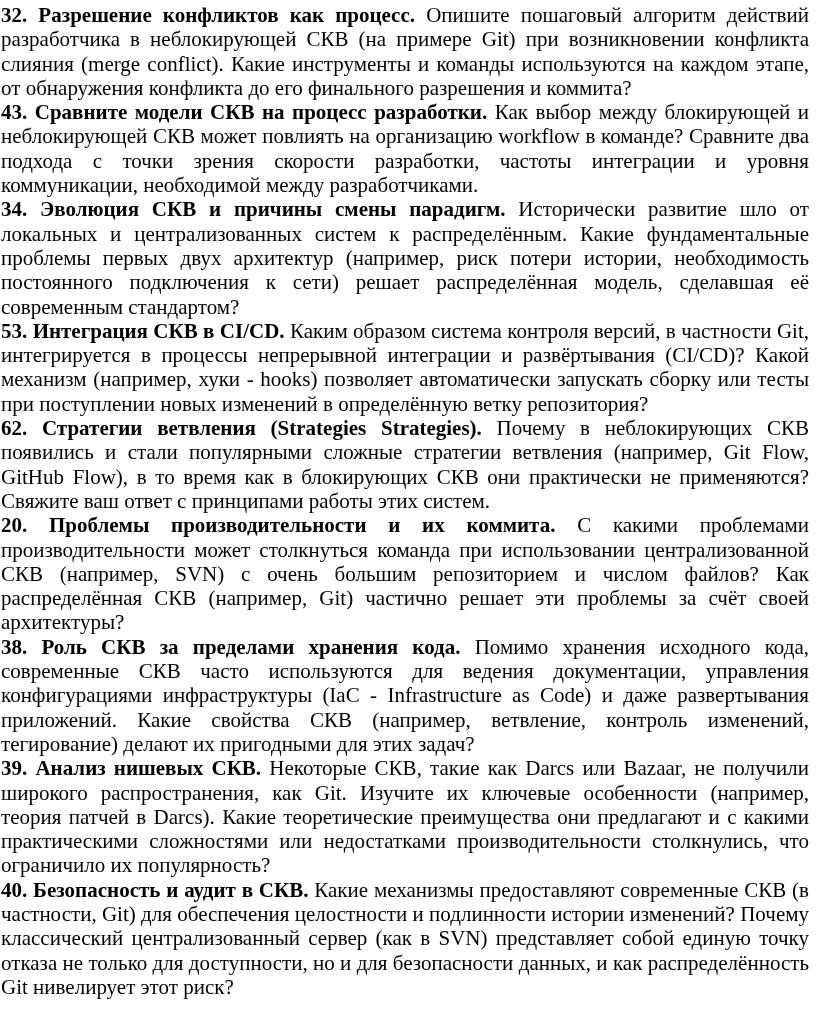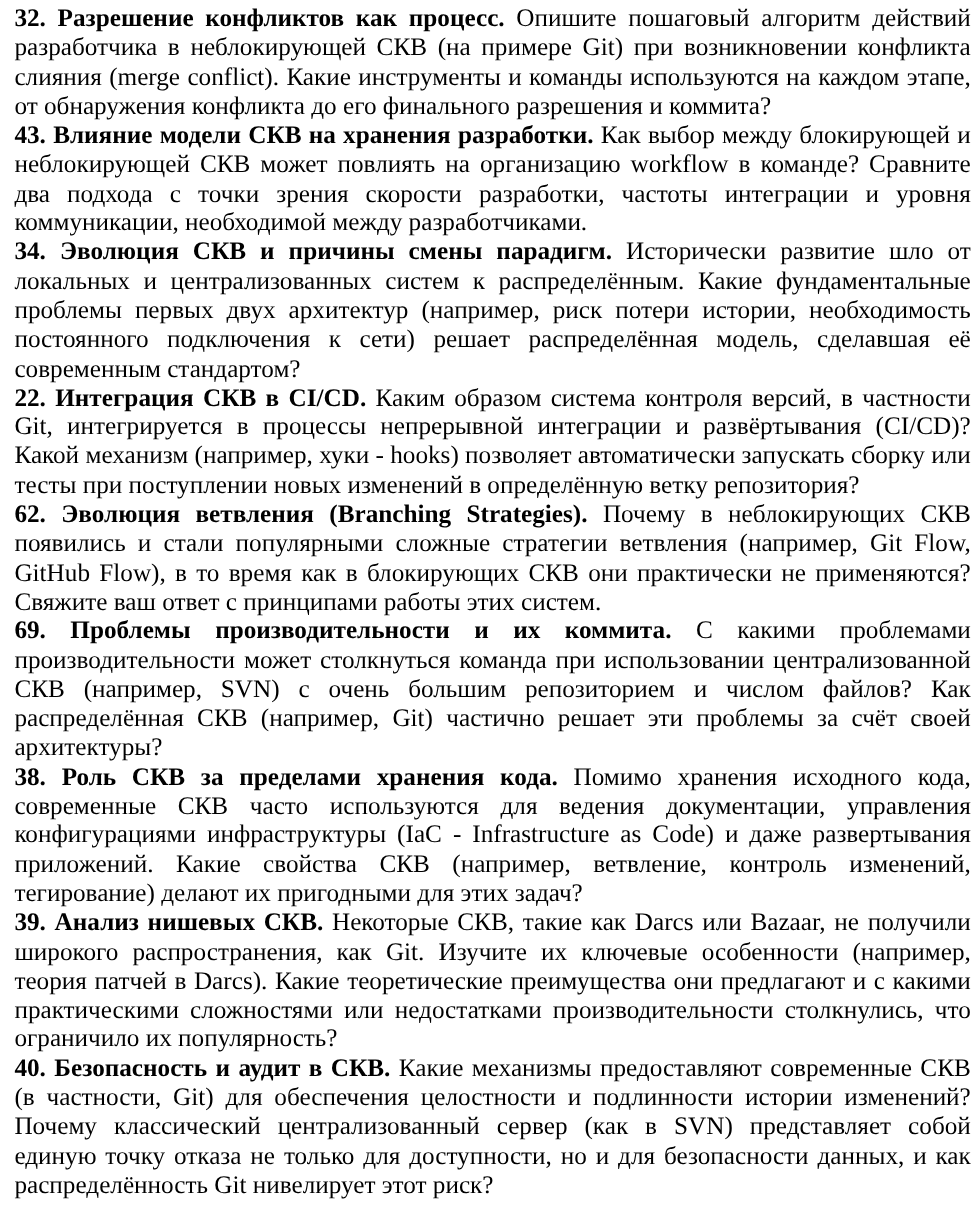--- a/index.html
+++ b/index.html
@@ -4,21 +4,21 @@
 <style>
   html, body {
     margin: 0;
     padding: 0;
     background: #ffffff;
   }
   .page {
     width: 816px;
     height: 1013px;
     box-sizing: border-box;
-    padding: 3px 7px 0 12px;
+    padding: 3px 7px 0 1px;
     overflow: hidden;
     background: #ffffff;
     color: #000000;
     font-family: "Liberation Serif", "DejaVu Serif", serif;
     font-size: 21px;
     line-height: 24.3px;
     text-align: justify;
   }
   p.q {
     margin: 0;
@@ -26,29 +26,29 @@
   }
   .qh { font-weight: 700; }
 </style>
 </head>
 <body>
 
 <div class="page">
 
   <p class="q"><b class="qh"><span>32.</span> <span>Разрешение конфликтов как процесс.</span></b> <span class="qb">Опишите пошаговый алгоритм действий разработчика в неблокирующей СКВ (на примере Git) при возникновении конфликта слияния (merge conflict). Какие инструменты и команды используются на каждом этапе, от обнаружения конфликта до его финального разрешения и коммита?</span></p>
 
-  <p class="q"><b class="qh"><span>43.</span> <span>Влияние модели СКВ на хранения разработки.</span></b> <span class="qb">Как выбор между блокирующей и неблокирующей СКВ может повлиять на организацию workflow в команде? Сравните два подхода с точки зрения скорости разработки, частоты интеграции и уровня коммуникации, необходимой между разработчиками.</span></p>
+  <p class="q"><b class="qh"><span>43.</span> <span>Сравните модели СКВ на процесс разработки.</span></b> <span class="qb">Как выбор между блокирующей и неблокирующей СКВ может повлиять на организацию workflow в команде? Сравните два подхода с точки зрения скорости разработки, частоты интеграции и уровня коммуникации, необходимой между разработчиками.</span></p>
 
   <p class="q"><b class="qh"><span>34.</span> <span>Эволюция СКВ и причины смены парадигм.</span></b> <span class="qb">Исторически развитие шло от локальных и централизованных систем к распределённым. Какие фундаментальные проблемы первых двух архитектур (например, риск потери истории, необходимость постоянного подключения к сети) решает распределённая модель, сделавшая её современным стандартом?</span></p>
 
-  <p class="q"><b class="qh"><span>22.</span> <span>Интеграция СКВ в CI/CD.</span></b> <span class="qb">Каким образом система контроля версий, в частности Git, интегрируется в процессы непрерывной интеграции и развёртывания (CI/CD)? Какой механизм (например, хуки - hooks) позволяет автоматически запускать сборку или тесты при поступлении новых изменений в определённую ветку репозитория?</span></p>
+  <p class="q"><b class="qh"><span>53.</span> <span>Интеграция СКВ в CI/CD.</span></b> <span class="qb">Каким образом система контроля версий, в частности Git, интегрируется в процессы непрерывной интеграции и развёртывания (CI/CD)? Какой механизм (например, хуки - hooks) позволяет автоматически запускать сборку или тесты при поступлении новых изменений в определённую ветку репозитория?</span></p>
 
-  <p class="q"><b class="qh"><span>62.</span> <span>Эволюция ветвления (Branching Strategies).</span></b> <span class="qb">Почему в неблокирующих СКВ появились и стали популярными сложные стратегии ветвления (например, Git Flow, GitHub Flow), в то время как в блокирующих СКВ они практически не применяются? Свяжите ваш ответ с принципами работы этих систем.</span></p>
+  <p class="q"><b class="qh"><span>62.</span> <span>Стратегии ветвления (Strategies Strategies).</span></b> <span class="qb">Почему в неблокирующих СКВ появились и стали популярными сложные стратегии ветвления (например, Git Flow, GitHub Flow), в то время как в блокирующих СКВ они практически не применяются? Свяжите ваш ответ с принципами работы этих систем.</span></p>
 
-  <p class="q"><b class="qh"><span>69.</span> <span>Проблемы производительности и их коммита.</span></b> <span class="qb">С какими проблемами производительности может столкнуться команда при использовании централизованной СКВ (например, SVN) с очень большим репозиторием и числом файлов? Как распределённая СКВ (например, Git) частично решает эти проблемы за счёт своей архитектуры?</span></p>
+  <p class="q"><b class="qh"><span>20.</span> <span>Проблемы производительности и их коммита.</span></b> <span class="qb">С какими проблемами производительности может столкнуться команда при использовании централизованной СКВ (например, SVN) с очень большим репозиторием и числом файлов? Как распределённая СКВ (например, Git) частично решает эти проблемы за счёт своей архитектуры?</span></p>
 
   <p class="q"><b class="qh"><span>38.</span> <span>Роль СКВ за пределами хранения кода.</span></b> <span class="qb">Помимо хранения исходного кода, современные СКВ часто используются для ведения документации, управления конфигурациями инфраструктуры (IaC - Infrastructure as Code) и даже развертывания приложений. Какие свойства СКВ (например, ветвление, контроль изменений, тегирование) делают их пригодными для этих задач?</span></p>
 
   <p class="q"><b class="qh"><span>39.</span> <span>Анализ нишевых СКВ.</span></b> <span class="qb">Некоторые СКВ, такие как Darcs или Bazaar, не получили широкого распространения, как Git. Изучите их ключевые особенности (например, теория патчей в Darcs). Какие теоретические преимущества они предлагают и с какими практическими сложностями или недостатками производительности столкнулись, что ограничило их популярность?</span></p>
 
   <p class="q"><b class="qh"><span>40.</span> <span>Безопасность и аудит в СКВ.</span></b> <span class="qb">Какие механизмы предоставляют современные СКВ (в частности, Git) для обеспечения целостности и подлинности истории изменений? Почему классический централизованный сервер (как в SVN) представляет собой единую точку отказа не только для доступности, но и для безопасности данных, и как распределённость Git нивелирует этот риск?</span></p>
 
 </div>
 
 </body></html>

